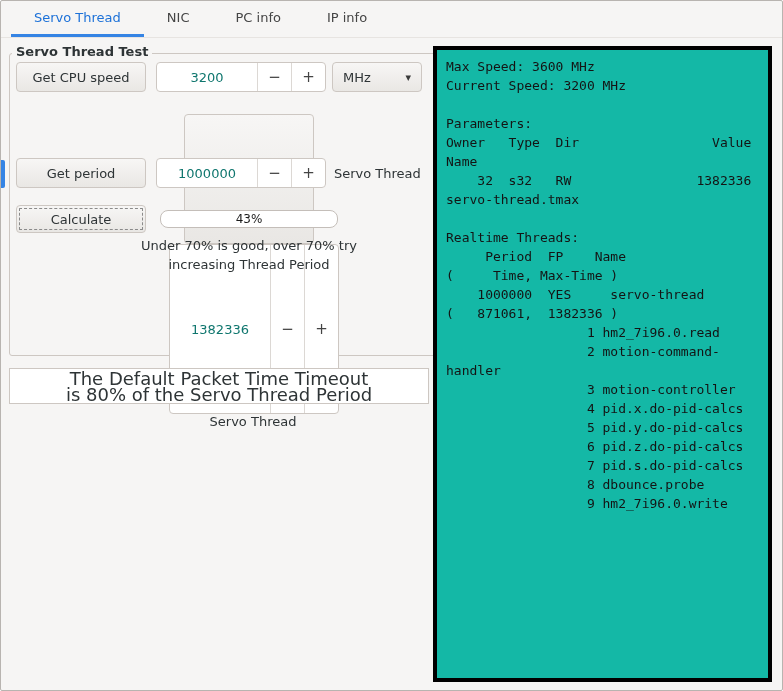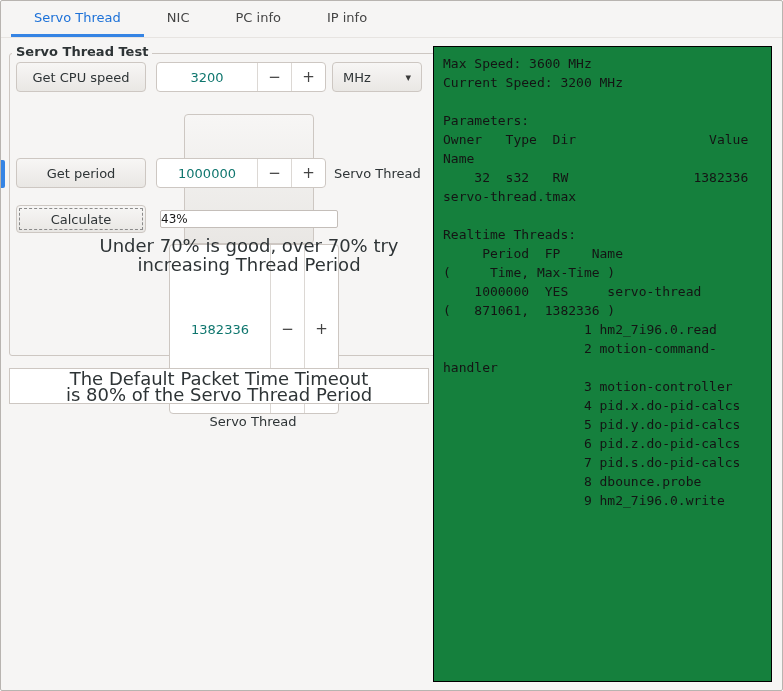--- a/index.html
+++ b/index.html
@@ -76,43 +76,43 @@
     display: flex; align-items: center; justify-content: space-between;
     padding: 0 10px; font-size: 13px; cursor: default;
   }
   .combo-arrow { font-size: 11px; color: #3a3a3a; }
 
   .unit-label { margin-left: 8px; font-size: 13px; color: #2e3436; white-space: nowrap; }
 
   .progress {
     position: relative;
     margin-left: 14px; width: 178px; height: 18px; flex: 0 0 178px;
-    background: #ffffff; border: 1px solid #c4beb9; border-radius: 2px;
-    display: flex; align-items: center; 
+    background: #ffffff; border: 1px solid #c4beb9; border-radius: 8px;
+    display: flex; align-items: center; justify-content: center;
     font-size: 12px; color: #1a1a1a;
   }
 
   .hint {
     position: absolute; top: 182px; left: 0; right: 0;
     text-align: center; white-space: pre-line;
-    font-size: 18px; line-height: 19px; color: #2e3436;
+    font-size: 13px; line-height: 19px; color: #2e3436;
   }
 
   
   .timeout-box {
     position: absolute; left: 8px; top: 367px; width: 420px; height: 36px;
     border: 1px solid #cdc7c2; background: #ffffff;
     text-align: center; white-space: pre-line;
     font-size: 18px; line-height: 16px; padding-top: 2px; color: #2e3436;
   }
 
   
   .output-panel {
     position: absolute; left: 432px; top: 45px; width: 339px; height: 636px;
-    border: 1px solid #000000; background: #15803d; overflow: hidden;
+    border: 4px solid #000000; background: #14b8a6; overflow: hidden;
   }
   .output-panel pre {
     margin: 0; padding: 7px 9px;
     font-family: "DejaVu Sans Mono", "Liberation Mono", monospace;
     font-size: 13px; line-height: 19px; color: #141414;
   }
 
   
   .edge-indicator {
     position: absolute; left: 0; top: 159px; width: 4px; height: 28px;

